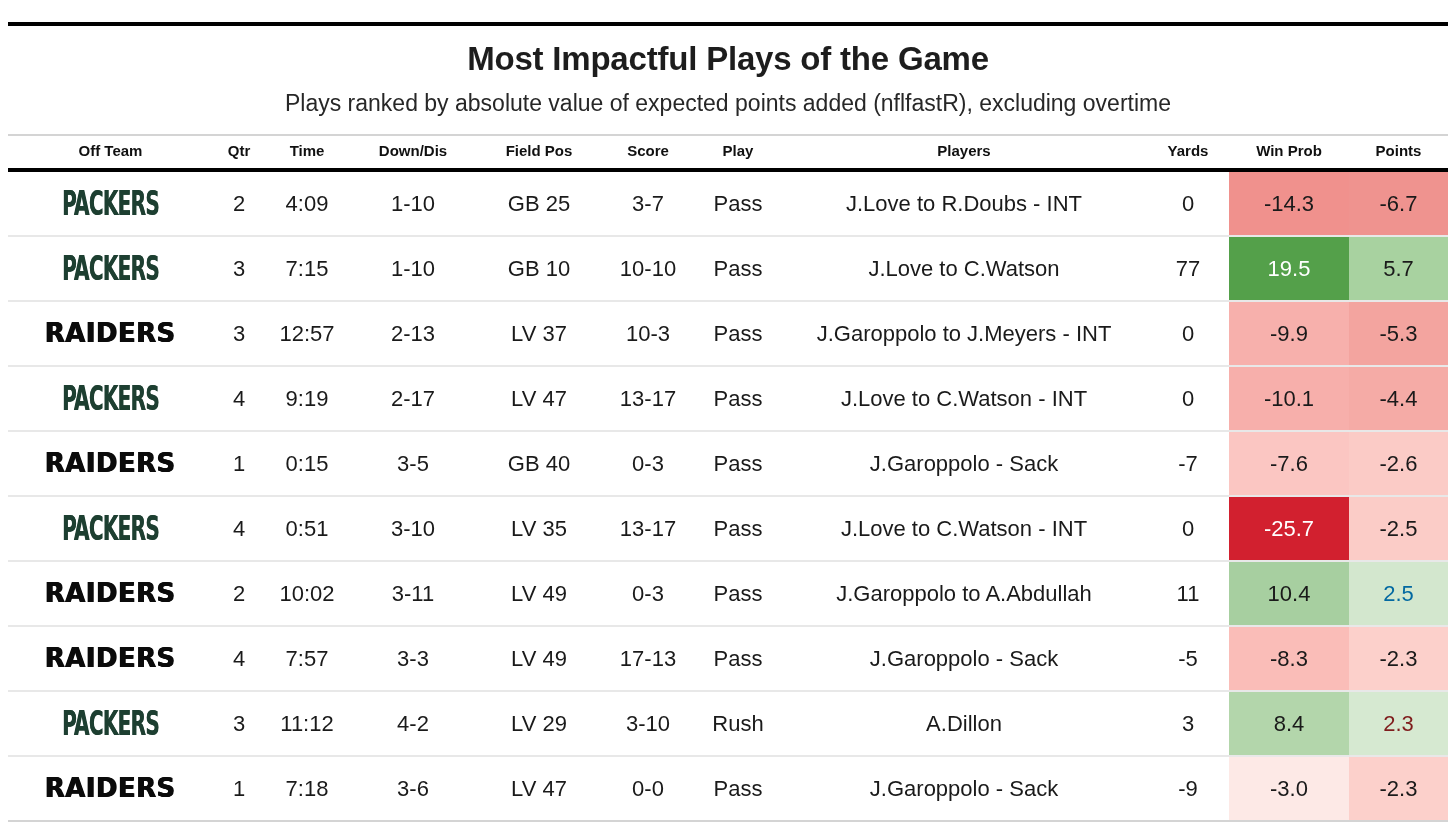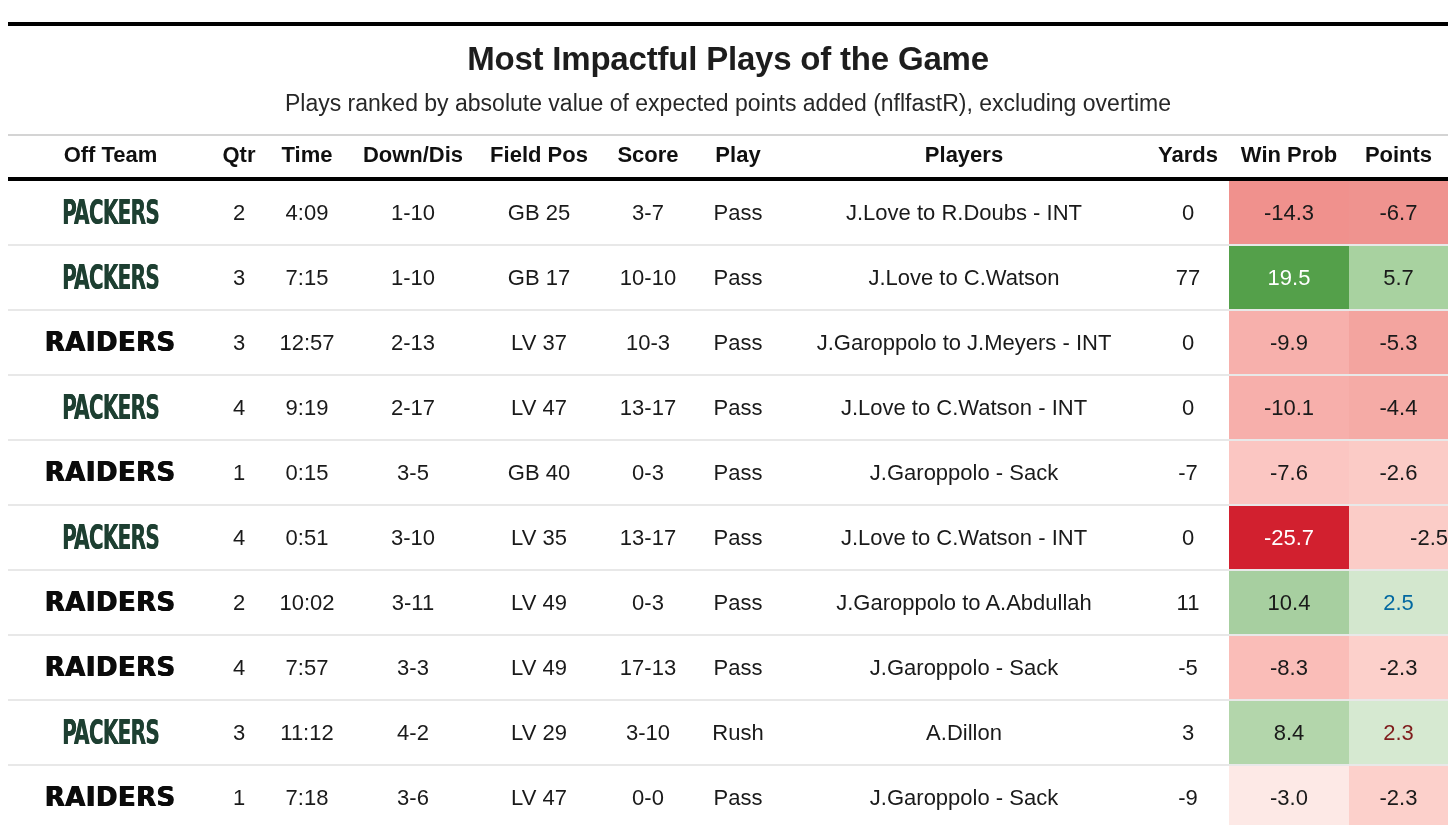--- a/index.html
+++ b/index.html
@@ -50,21 +50,21 @@
 
   
   table.plays {
     width: 100%;
     border-collapse: collapse;
     table-layout: fixed;
     margin-top: 18px;
   }
 
   table.plays thead th {
-    font-size: 22px;
+    font-size: 15px;
     font-weight: bold;
     color: #101010;
     padding: 6px 0 9px 0;
     border-top: 2px solid #d4d4d4;
     border-bottom: 4px solid #000000;
     text-align: center;
     vertical-align: bottom;
     white-space: nowrap;
   }
 
@@ -171,21 +171,21 @@
           <td class="c-players">J.Love to R.Doubs - INT</td>
           <td class="c-yards yards">0</td>
           <td class="c-wp heat" style="background-color: rgb(240, 145, 141); color: rgb(26, 26, 26);">-14.3</td>
           <td class="c-pts heat" style="background-color: rgb(239, 147, 143); color: rgb(26, 26, 26);">-6.7</td>
         </tr>
         <tr>
           <td class="c-team"><span class="wordmark packers">PACKERS</span></td>
           <td class="c-qtr">3</td>
           <td class="c-time">7:15</td>
           <td class="c-down">1-10</td>
-          <td class="c-field">GB 17</td>
+          <td class="c-field">GB 10</td>
           <td class="c-score">10-10</td>
           <td class="c-play">Pass</td>
           <td class="c-players">J.Love to C.Watson</td>
           <td class="c-yards yards">77</td>
           <td class="c-wp heat" style="background-color: rgb(84, 160, 74); color: rgb(255, 255, 255);">19.5</td>
           <td class="c-pts heat" style="background-color: rgb(168, 210, 160); color: rgb(26, 26, 26);">5.7</td>
         </tr>
         <tr>
           <td class="c-team"><span class="wordmark raiders">RAIDERS</span></td>
           <td class="c-qtr">3</td>
@@ -229,21 +229,21 @@
           <td class="c-team"><span class="wordmark packers">PACKERS</span></td>
           <td class="c-qtr">4</td>
           <td class="c-time">0:51</td>
           <td class="c-down">3-10</td>
           <td class="c-field">LV 35</td>
           <td class="c-score">13-17</td>
           <td class="c-play">Pass</td>
           <td class="c-players">J.Love to C.Watson - INT</td>
           <td class="c-yards yards">0</td>
           <td class="c-wp heat" style="background-color: rgb(210, 32, 47); color: rgb(255, 255, 255); margin-top: 46px;">-25.7</td>
-          <td class="c-pts heat" style="background-color: rgb(251, 204, 199); color: rgb(26, 26, 26); text-align: right;">-2.5</td>
+          <td class="c-pts heat" style="background-color: rgb(251, 204, 199); color: rgb(26, 26, 26);">-2.5</td>
         </tr>
         <tr>
           <td class="c-team"><span class="wordmark raiders">RAIDERS</span></td>
           <td class="c-qtr">2</td>
           <td class="c-time">10:02</td>
           <td class="c-down">3-11</td>
           <td class="c-field">LV 49</td>
           <td class="c-score">0-3</td>
           <td class="c-play">Pass</td>
           <td class="c-players">J.Garoppolo to A.Abdullah</td>

